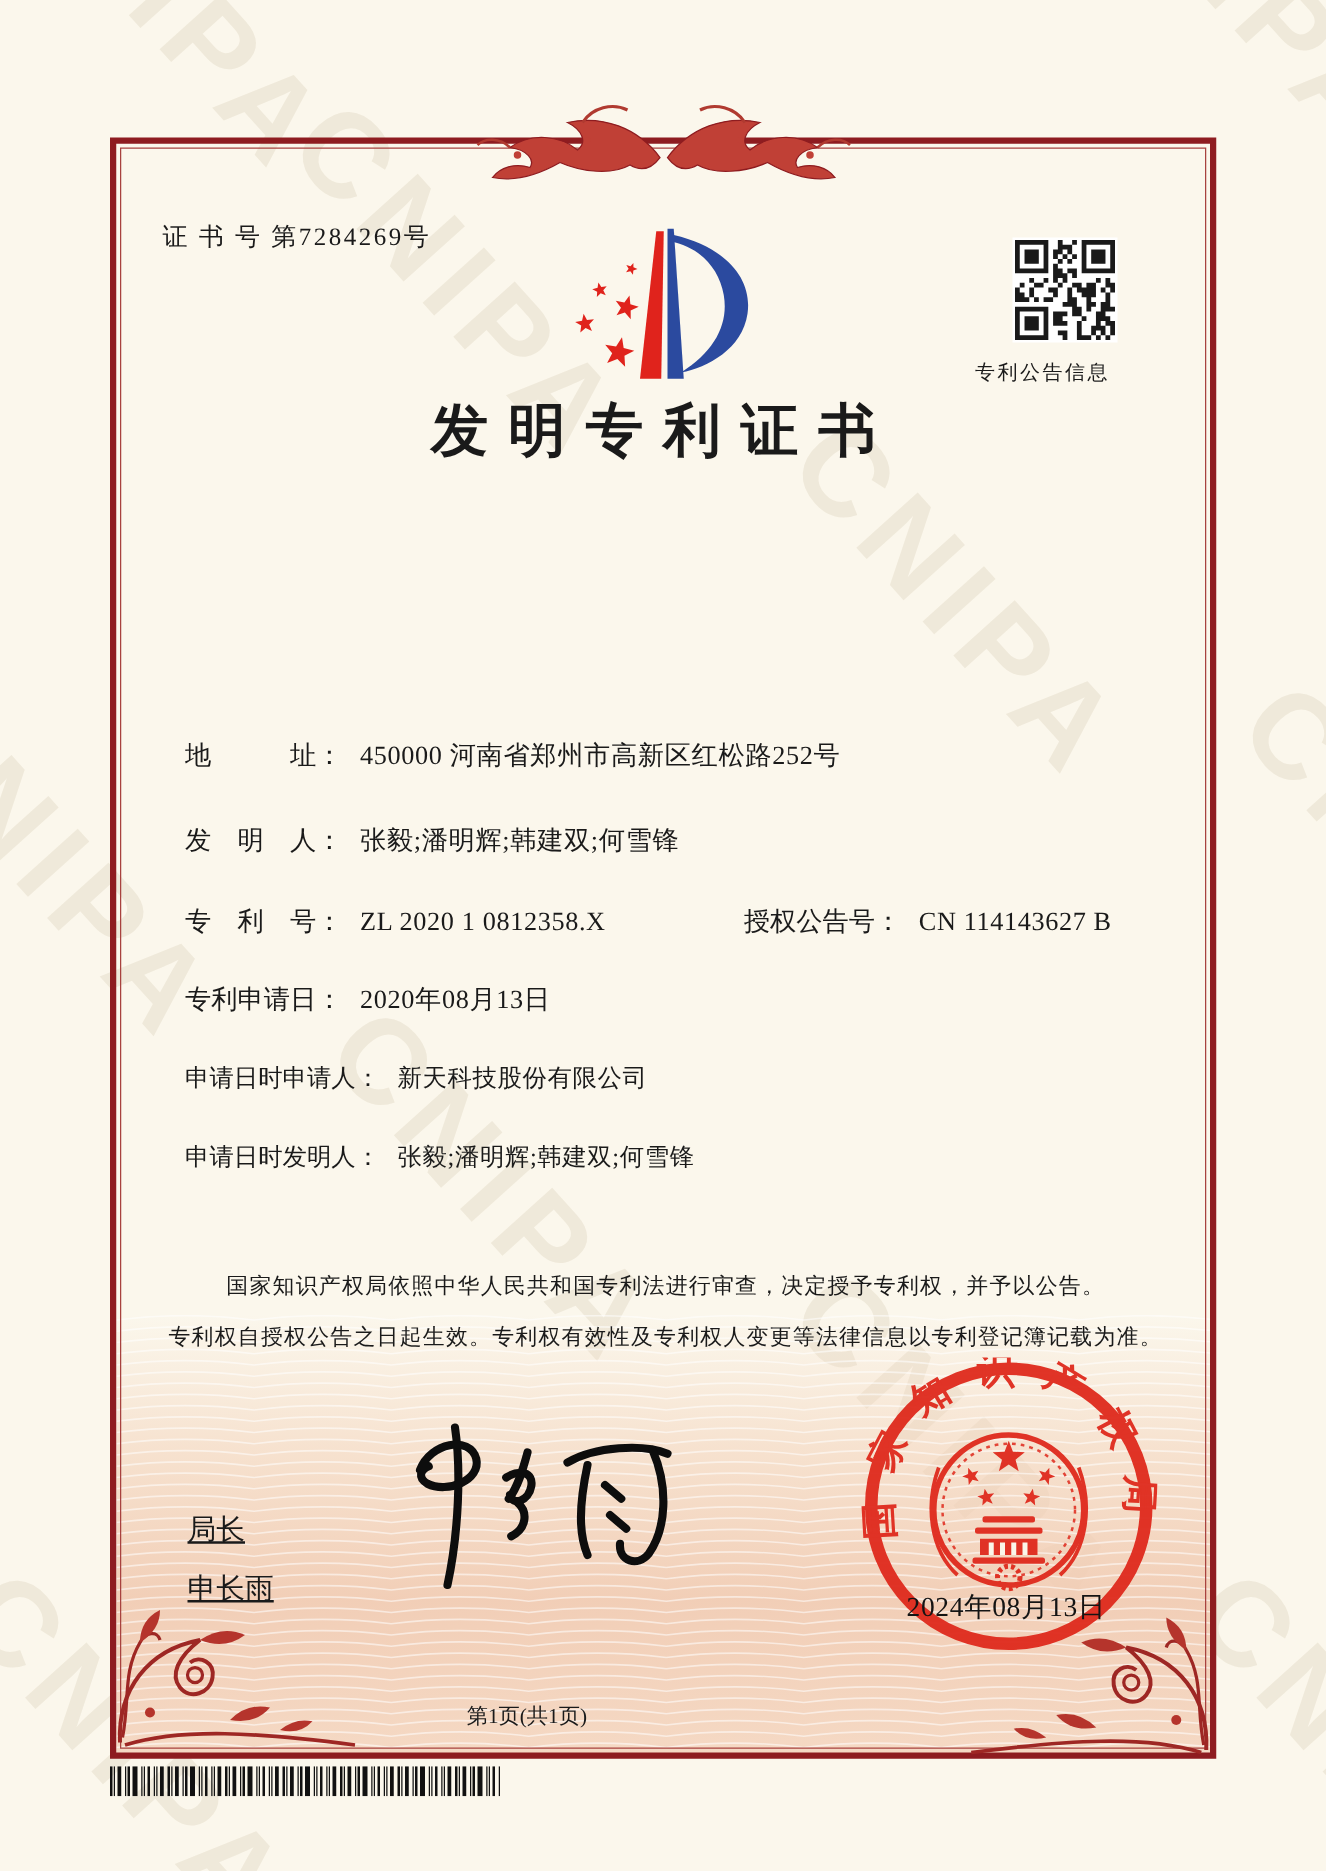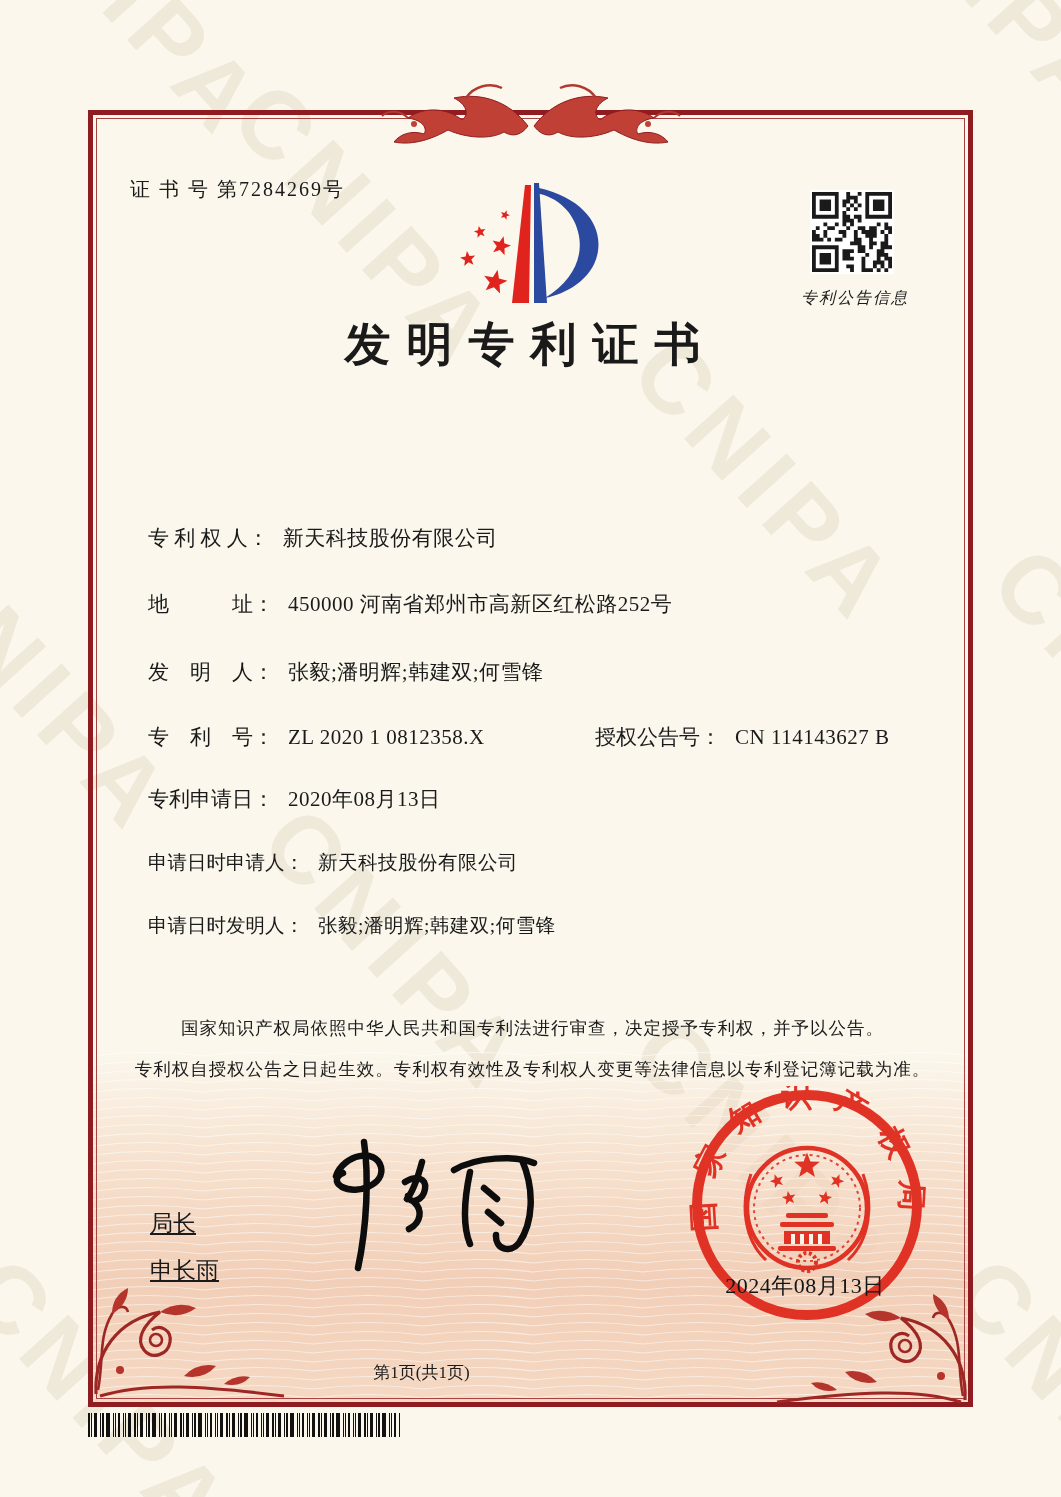--- a/index.html
+++ b/index.html
@@ -18,22 +18,22 @@
   #frame{position:absolute;left:88px;top:110px;width:885px;height:1297px;box-sizing:border-box;
          border:5px solid #8e1c20;z-index:5;pointer-events:none;}
   #frame .inner{position:absolute;inset:3px;border:1px solid #a8423f;}
 
   .orn{position:absolute;z-index:6;pointer-events:none;}
 
   
   #cert-no{position:absolute;left:130px;top:176px;font-size:20px;letter-spacing:2px;z-index:4;}
   #logo{position:absolute;left:452px;top:180px;z-index:4;}
   #qr{position:absolute;left:810px;top:190px;z-index:4;background:#fff;padding:2px;}
-  #qr-caption{position:absolute;left:780px;top:288px;width:150px;text-align:center;
-              font-size:16px;letter-spacing:2px;z-index:4;font-style:italic;}
+  #qr-caption{position:absolute;left:780px;top:288px;width:150px;
+              font-size:16px;letter-spacing:2px;z-index:4;}
   #title{position:absolute;left:0;top:314px;width:1061px;text-align:center;
          font-size:46px;font-weight:bold;letter-spacing:16px;z-index:4;}
 
   
   .frow{position:absolute;left:148px;width:780px;font-size:21px;z-index:4;white-space:nowrap;}
   .frow .lab{white-space:pre;}
   .frow .val{margin-left:14px;letter-spacing:0.5px;}
   .frow .right{position:absolute;left:447px;top:0;}
   .frow.small{font-size:19.5px;}
 
@@ -105,23 +105,20 @@
   </svg>
 
   <svg id="qr" width="80" height="80" viewBox="0 0 84 84">
     <rect width="84" height="84" fill="#ffffff"></rect>
     <path id="qrpath" fill="#1a1a1a" d="M0 0h28v4h-28z M0 24h28v4h-28z M0 4h4v20h-4z M24 4h4v20h-4z M8 8h12v12h-12zM56 0h28v4h-28z M56 24h28v4h-28z M56 4h4v20h-4z M80 4h4v20h-4z M64 8h12v12h-12zM0 56h28v4h-28z M0 80h28v4h-28z M0 60h4v20h-4z M24 60h4v20h-4z M8 64h12v12h-12zM36 0h4v4h-4zM48 0h4v4h-4zM36 4h4v4h-4zM40 4h4v4h-4zM44 4h4v4h-4zM32 8h4v4h-4zM36 8h4v4h-4zM44 8h4v4h-4zM32 12h4v4h-4zM40 12h4v4h-4zM48 12h4v4h-4zM36 16h4v4h-4zM44 16h4v4h-4zM32 20h4v4h-4zM32 24h4v4h-4zM36 24h4v4h-4zM44 24h4v4h-4zM48 24h4v4h-4zM32 28h4v4h-4zM36 28h4v4h-4zM40 28h4v4h-4zM48 28h4v4h-4zM12 32h4v4h-4zM24 32h4v4h-4zM32 32h4v4h-4zM40 32h4v4h-4zM68 32h4v4h-4zM76 32h4v4h-4zM4 36h4v4h-4zM16 36h4v4h-4zM20 36h4v4h-4zM36 36h4v4h-4zM48 36h4v4h-4zM52 36h4v4h-4zM60 36h4v4h-4zM64 36h4v4h-4zM76 36h4v4h-4zM80 36h4v4h-4zM0 40h4v4h-4zM12 40h4v4h-4zM28 40h4v4h-4zM32 40h4v4h-4zM44 40h4v4h-4zM52 40h4v4h-4zM56 40h4v4h-4zM60 40h4v4h-4zM64 40h4v4h-4zM72 40h4v4h-4zM80 40h4v4h-4zM0 44h4v4h-4zM4 44h4v4h-4zM12 44h4v4h-4zM32 44h4v4h-4zM44 44h4v4h-4zM56 44h4v4h-4zM60 44h4v4h-4zM64 44h4v4h-4zM76 44h4v4h-4zM0 48h4v4h-4zM4 48h4v4h-4zM8 48h4v4h-4zM16 48h4v4h-4zM24 48h4v4h-4zM28 48h4v4h-4zM44 48h4v4h-4zM48 48h4v4h-4zM60 48h4v4h-4zM76 48h4v4h-4zM40 52h4v4h-4zM44 52h4v4h-4zM48 52h4v4h-4zM60 52h4v4h-4zM64 52h4v4h-4zM72 52h4v4h-4zM76 52h4v4h-4zM48 56h4v4h-4zM52 56h4v4h-4zM60 56h4v4h-4zM72 56h4v4h-4zM76 56h4v4h-4zM80 56h4v4h-4zM32 60h4v4h-4zM36 60h4v4h-4zM40 60h4v4h-4zM48 60h4v4h-4zM52 60h4v4h-4zM68 60h4v4h-4zM72 60h4v4h-4zM32 64h4v4h-4zM36 64h4v4h-4zM56 64h4v4h-4zM68 64h4v4h-4zM72 64h4v4h-4zM76 64h4v4h-4zM32 68h4v4h-4zM36 68h4v4h-4zM40 68h4v4h-4zM52 68h4v4h-4zM68 68h4v4h-4zM76 68h4v4h-4zM80 68h4v4h-4zM52 72h4v4h-4zM64 72h4v4h-4zM68 72h4v4h-4zM72 72h4v4h-4zM80 72h4v4h-4zM36 76h4v4h-4zM40 76h4v4h-4zM52 76h4v4h-4zM64 76h4v4h-4zM72 76h4v4h-4zM80 76h4v4h-4zM40 80h4v4h-4zM52 80h4v4h-4zM56 80h4v4h-4zM60 80h4v4h-4zM68 80h4v4h-4zM76 80h4v4h-4z"></path>
   </svg>
   <div id="qr-caption">专利公告信息</div>
 
   <div id="title">发明专利证书</div>
 
-  <div class="frow" style="top:524px">
-    <span class="lab">专 利 权 人：</span><span class="val">新天科技股份有限公司</span>
-  </div>
   <div class="frow" style="top:590px">
     <span class="lab">地　　　址：</span><span class="val">450000 河南省郑州市高新区红松路252号</span>
   </div>
   <div class="frow" style="top:658px">
     <span class="lab">发　明　人：</span><span class="val">张毅;潘明辉;韩建双;何雪锋</span>
   </div>
   <div class="frow" style="top:723px">
     <span class="lab">专　利　号：</span><span class="val">ZL 2020 1 0812358.X</span>
     <span class="right">
       <span class="lab">授权公告号：</span><span class="val">CN 114143627 B</span>

